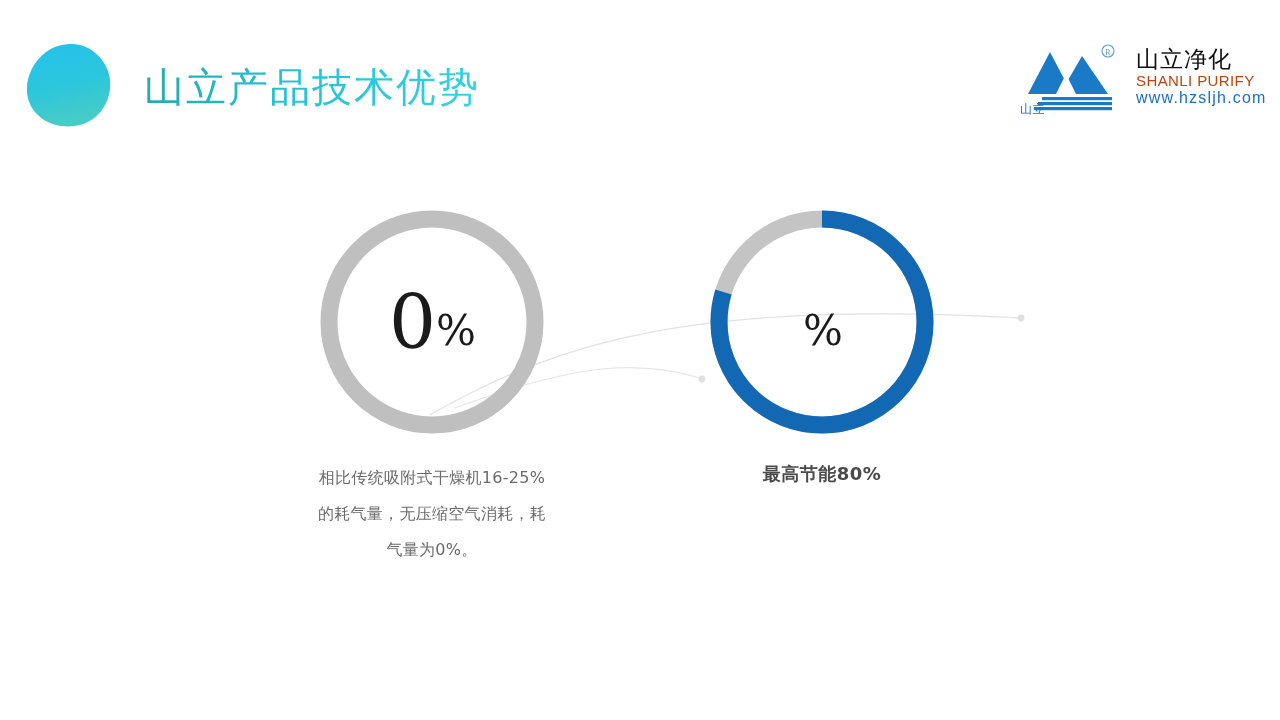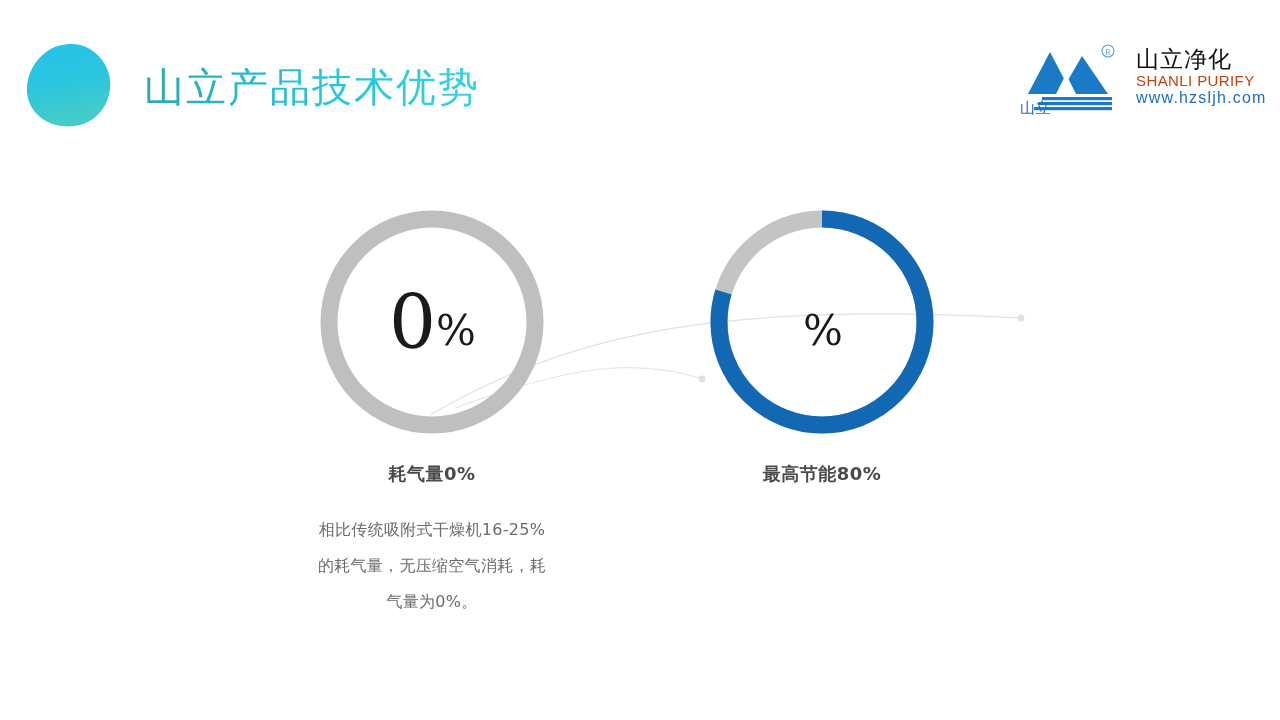--- a/index.html
+++ b/index.html
@@ -90,21 +90,21 @@
     color: #1a6fc4;
     letter-spacing: 1.2px;
     white-space: nowrap;
     margin-top: 1px;
   }
   .brand-sub-cn {
     position: absolute;
     left: 0;
     bottom: 2px;
     font-family: "DejaVu Sans", sans-serif;
-    font-size: 15px;
+    font-size: 12px;
     color: #1a6fc4;
     letter-spacing: 0.5px;
   }
 
   
   #connector-curve {
     position: absolute;
     left: 0; top: 0;
     width: 1280px;
     height: 720px;
@@ -245,21 +245,20 @@
     <div class="donut-wrap">
       <svg class="donut-svg" viewBox="0 0 224 224" aria-hidden="true">
         <circle cx="112" cy="112" r="103" fill="none" stroke="#bfbfbf" stroke-width="17"></circle>
         <circle id="arc-0" cx="112" cy="112" r="103" fill="none" stroke="#bfbfbf" stroke-width="17" stroke-linecap="butt" transform="rotate(-90 112 112)" stroke-dasharray="0 647.1680866394973" stroke-dashoffset="0"></circle>
       </svg>
       <div class="donut-center">
         <span class="donut-value">0</span>
         <span class="donut-unit">%</span>
       </div>
     </div>
-    <div class="stat-label">耗气量0%</div>
     <div class="stat-desc">相比传统吸附式干燥机16-25%的耗气量，无压缩空气消耗，耗气量为0%。</div>
   </div>
 
   <div class="stat-col" id="stat-col-1">
     <div class="donut-wrap">
       <svg class="donut-svg" viewBox="0 0 224 224" aria-hidden="true">
         <circle cx="112" cy="112" r="103" fill="none" stroke="#c4c4c4" stroke-width="17"></circle>
         <circle id="arc-1" cx="112" cy="112" r="103" fill="none" stroke="#1268b3" stroke-width="17" stroke-linecap="butt" transform="rotate(-90 112 112)" stroke-dasharray="515.2344693115979 131.93361732789947" stroke-dashoffset="0"></circle>
       </svg>
       <div class="donut-center">

